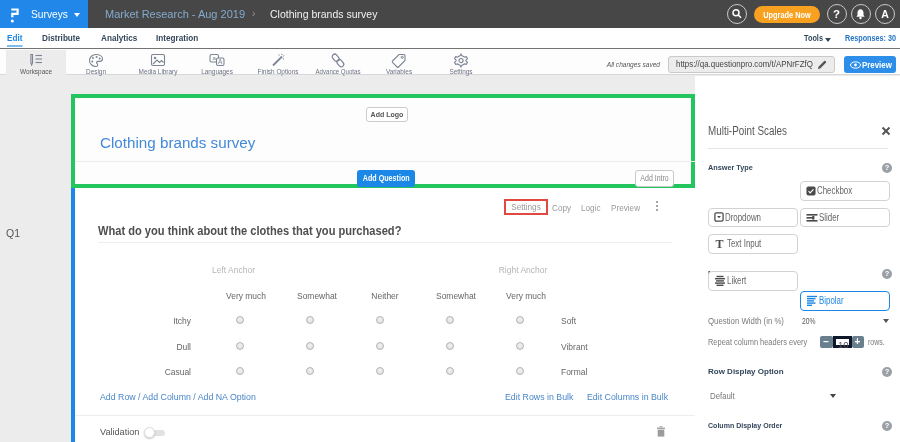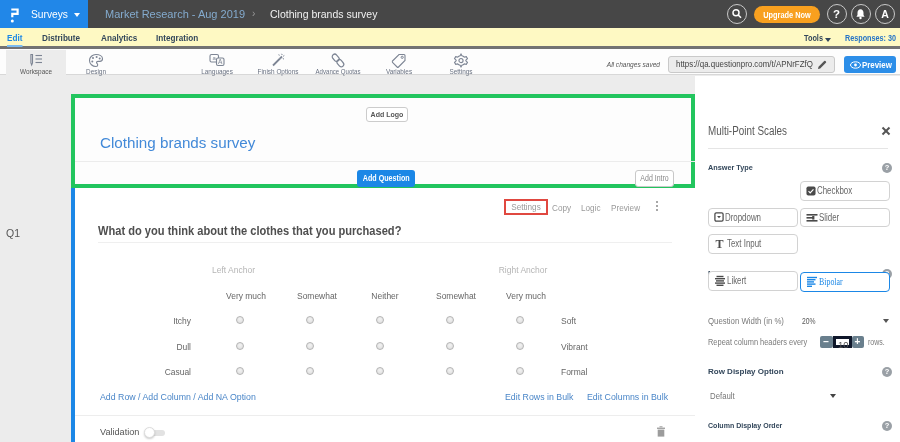--- a/index.html
+++ b/index.html
@@ -6,21 +6,21 @@
 html,body { width:900px; height:442px; overflow:hidden; font-family:"Liberation Sans", sans-serif; }
 .abs { position:absolute; white-space:nowrap; }
 body { position:relative; background:#ececec; }
 
 
 #topbar { left:0; top:0; width:900px; height:28px; background:#474747; }
 #bluebox { left:0; top:0; width:88px; height:28px; background:#2187e8; }
 .circbtn { border:1.4px solid #c9c9c9; border-radius:50%; width:20px; height:20px; top:4px; }
 
 
-#nav2 { left:0; top:28px; width:900px; height:21px; background:#fef9c3; border-bottom:3px solid #737373; }
+#nav2 { left:0; top:28px; width:900px; height:21px; background:#ffffff; border-bottom:1px solid #737373; }
 .tab { top:0; height:20px; line-height:20px; font-size:9.5px; color:#33475b; font-weight:bold; transform:scaleX(0.86); transform-origin:0 50%; }
 
 
 #toolbar { left:0; top:49px; width:900px; height:26px; background:#fdfdfd; border-bottom:1px solid #d8d8d8; }
 .titem { top:0; height:25px; text-align:center; }
 .tlabel { font-size:8px; color:#687080; position:absolute; top:17.5px; width:100%; text-align:center; transform:scaleX(0.8); white-space:nowrap; }
 .ticon { position:absolute; top:4px; left:50%; transform:translateX(-50%); }
 
 
 #main { left:0; top:76px; width:900px; height:366px; background:#ececec; }
@@ -106,20 +106,28 @@
     <svg class="ticon" width="16" height="15" viewBox="0 0 16 15">
       <path d="M8 1.5 C4.4 1.5 1.5 4.2 1.5 7.5 C1.5 10.8 4.4 13.5 8 13.5 C9 13.5 9.7 12.8 9.7 12 C9.7 10.5 8.5 10.4 8.5 9.5 C8.5 8.8 9.1 8.4 10 8.4 L11.8 8.4 C13.3 8.4 14.5 7.3 14.5 5.8 C14.5 3.3 11.6 1.5 8 1.5 Z" fill="none" stroke="#7d8594" stroke-width="1.1"></path>
       <circle cx="5" cy="5" r="1" fill="#7d8594"></circle>
       <circle cx="8.6" cy="4" r="1" fill="#7d8594"></circle>
       <circle cx="11.7" cy="5.4" r="1" fill="#7d8594"></circle>
       <circle cx="4.3" cy="8.4" r="1" fill="#7d8594"></circle>
     </svg>
     <div class="tlabel">Design</div>
   </div>
 
+  <div class="titem abs" style="left:126px; width:64px;">
+    <svg class="ticon" width="16" height="14" viewBox="0 0 16 14">
+      <rect x="1.5" y="1.5" width="13" height="11" rx="1.5" fill="none" stroke="#7d8594" stroke-width="1.1"></rect>
+      <circle cx="5" cy="5" r="1.2" fill="#7d8594"></circle>
+      <path d="M3 11 L7 7 L9.5 9.5 L11.5 7.5 L13.5 9.5" fill="none" stroke="#7d8594" stroke-width="1.1"></path>
+    </svg>
+    <div class="tlabel">Media Library</div>
+  </div>
 
   <div class="titem abs" style="left:185px; width:64px;">
     <svg class="ticon" width="17" height="14" viewBox="0 0 17 14">
       <rect x="1.5" y="1.5" width="8.5" height="7.5" rx="1.5" fill="none" stroke="#7d8594" stroke-width="1.1"></rect>
       <rect x="8" y="5" width="7.5" height="7.5" rx="1.5" fill="#f8f8f8" stroke="#7d8594" stroke-width="1.1"></rect>
       <text x="4" y="7.3" font-size="6" fill="#7d8594" font-family="Liberation Sans">a</text>
       <text x="9.6" y="11.3" font-size="6.5" fill="#7d8594" font-family="Liberation Sans">A</text>
     </svg>
     <div class="tlabel">Languages</div>
   </div>
@@ -313,21 +321,21 @@
     <div class="sbtn" style="left:12.5px; top:195px;">
       <svg width="12" height="11" viewBox="0 0 12 11" style="margin-right:1px; flex-shrink:0;">
         <rect x="2.5" y="0.8" width="7" height="1.4" fill="#4a4a4a"></rect>
         <rect x="1" y="3" width="10" height="1.4" fill="#4a4a4a"></rect>
         <rect x="2" y="5.2" width="8" height="1.4" fill="#4a4a4a"></rect>
         <rect x="1" y="7.4" width="10" height="1.4" fill="#4a4a4a"></rect>
         <rect x="2.5" y="9.6" width="7" height="1.4" fill="#4a4a4a"></rect>
       </svg>
         <span>Likert</span>
       </div>
-    <div class="sbtn active" style="left:105px; top:196px;font-family:Liberation Serif, serif;">
+    <div class="sbtn active" style="left:105px; top:215px;">
       <svg width="12" height="11" viewBox="0 0 12 11" style="margin-right:1px; flex-shrink:0;">
         <rect x="1" y="0.8" width="10" height="1.4" fill="#1b87e6"></rect>
         <rect x="1" y="3" width="8.5" height="1.4" fill="#1b87e6"></rect>
         <rect x="1" y="5.2" width="7" height="1.4" fill="#1b87e6"></rect>
         <rect x="1" y="7.4" width="8.5" height="1.4" fill="#1b87e6"></rect>
         <rect x="1" y="9.6" width="5" height="1.4" fill="#1b87e6"></rect>
       </svg>
         <span>Bipolar</span>
       </div>
 

